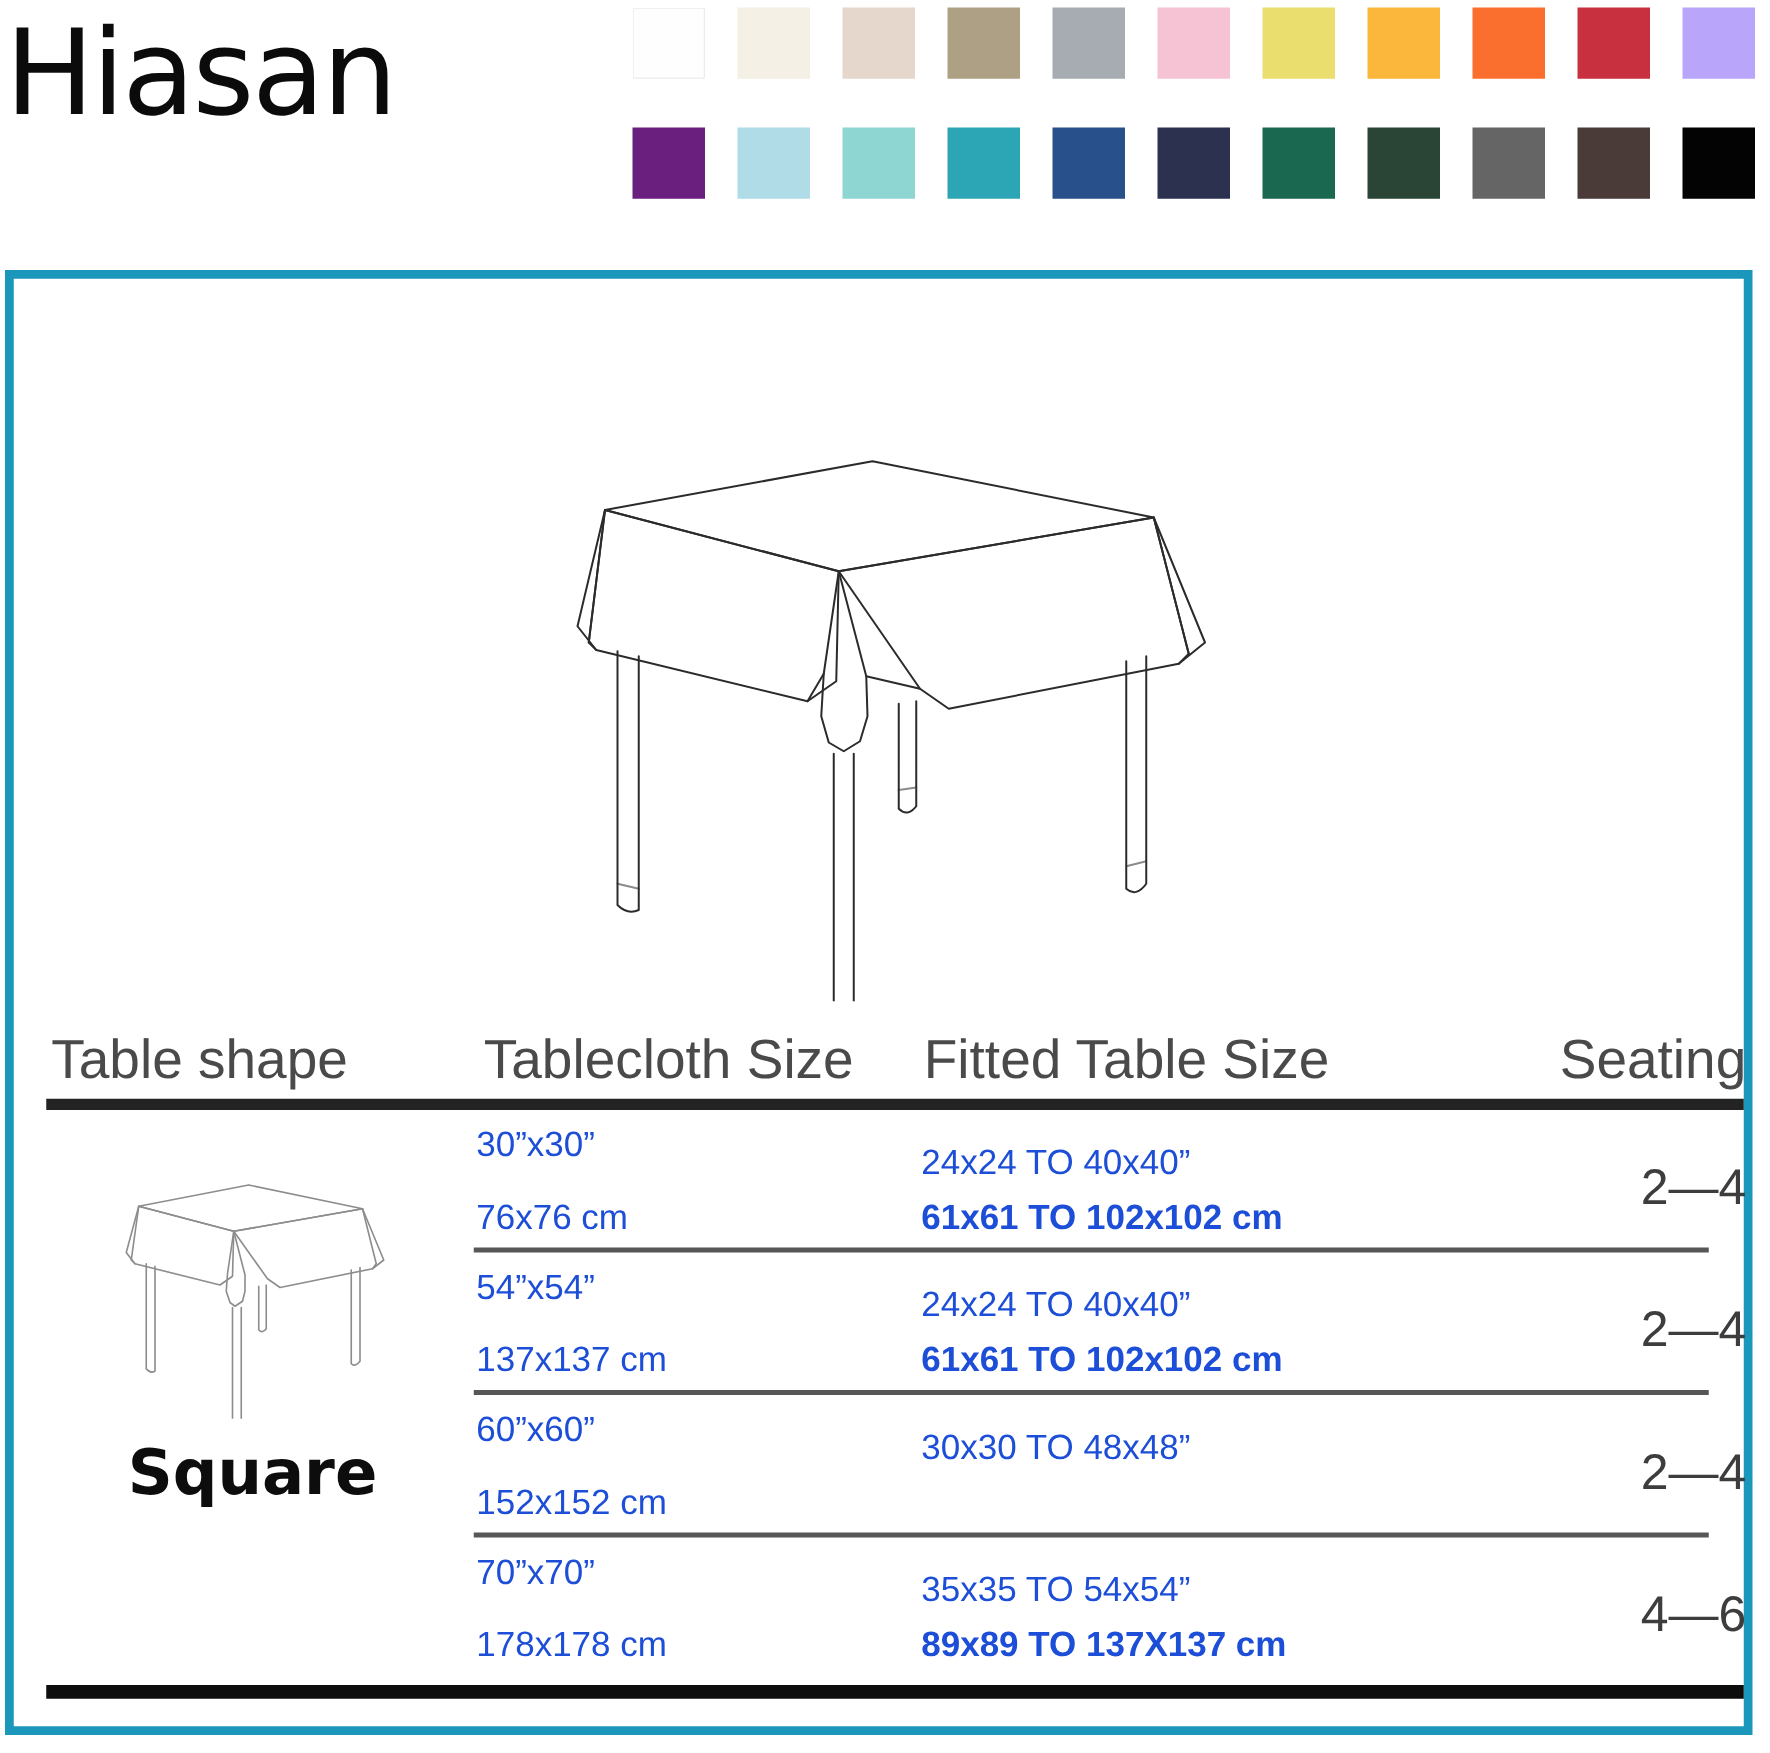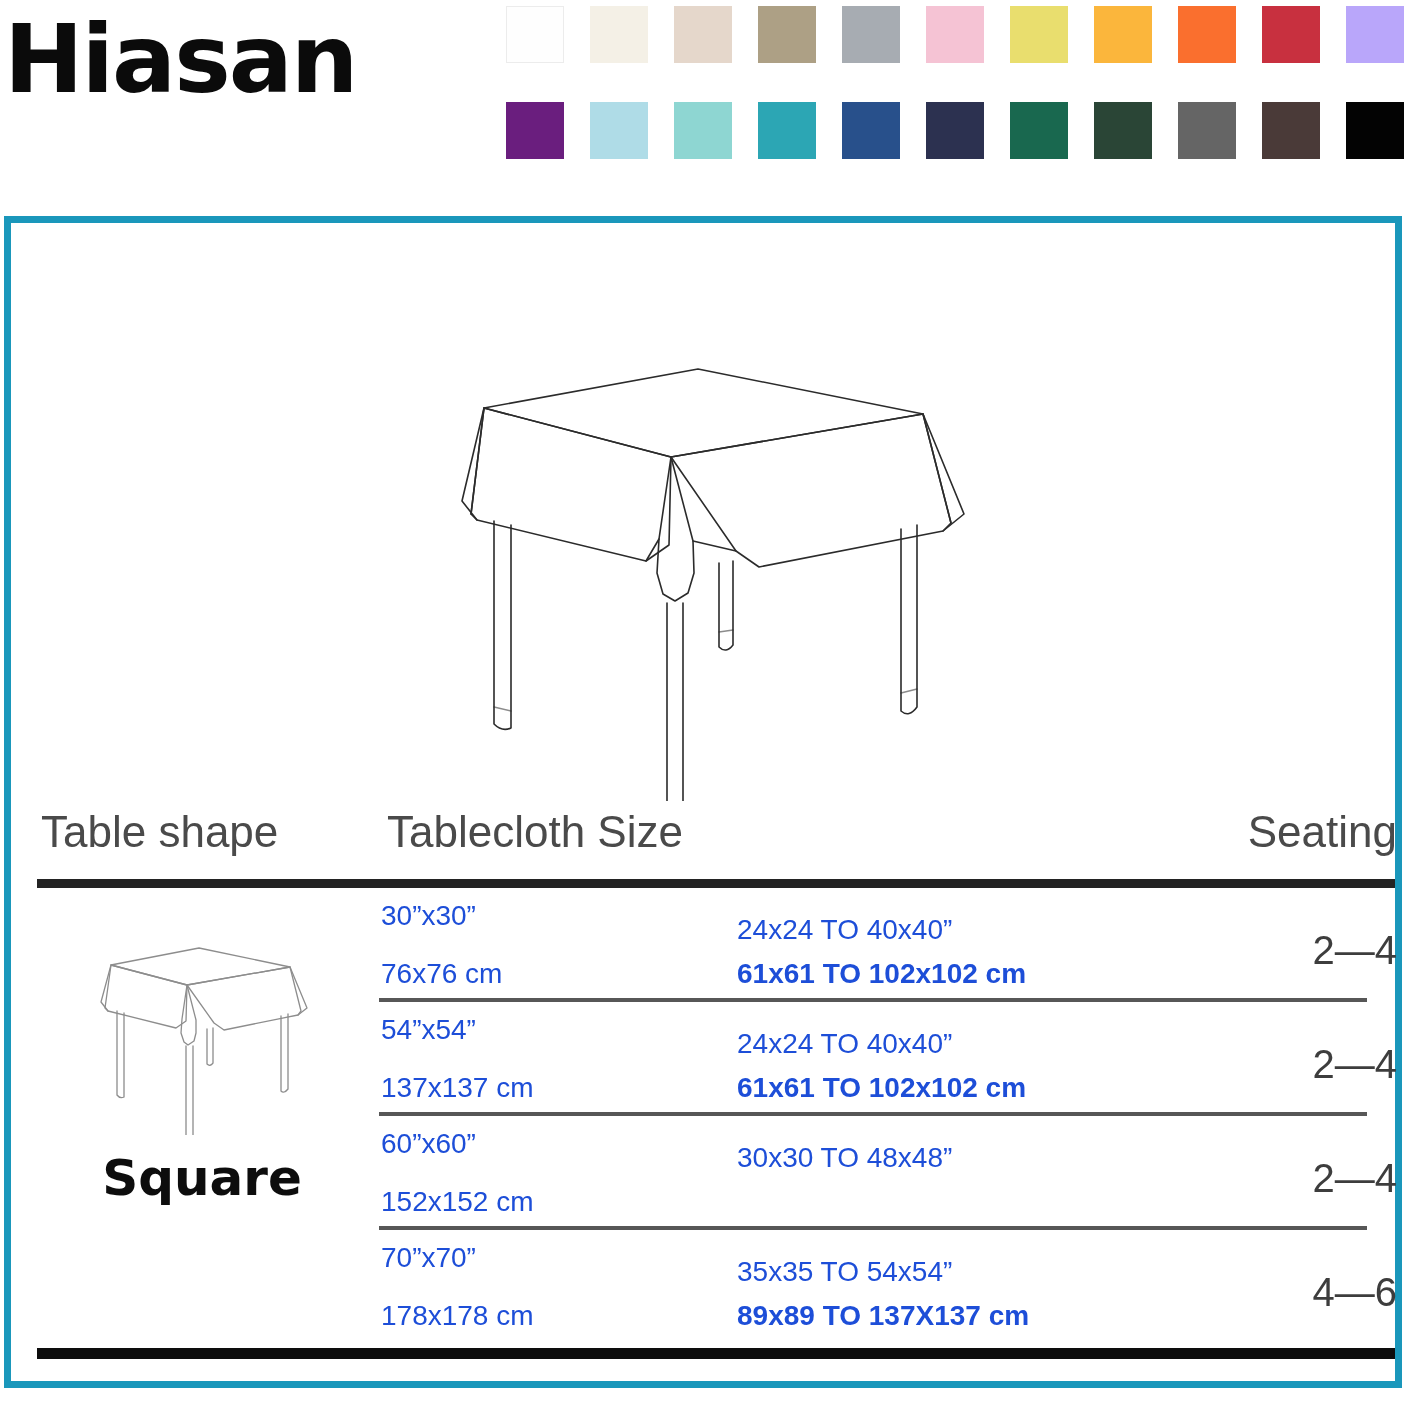--- a/index.html
+++ b/index.html
@@ -21,21 +21,21 @@
     left: 0; top: 0;
     width: 1416px;
     height: 200px;
   }
 
   #brand-logo {
     position: absolute;
     left: 4px;
     top: 12px;
     font-family: "DejaVu Sans", sans-serif;
-    font-weight: 700;
+    font-weight: 400;
     font-size: 95px;
     letter-spacing: -2px;
     color: #0b0b0b;
     line-height: 1;
   }
 
   #swatch-grid {
     position: absolute;
     left: 506px;
     top: 6px;
@@ -80,21 +80,21 @@
     top: 585px;
     width: 1360px;
   }
 
   .thead {
     position: relative;
     height: 62px;
   }
   .th {
     position: absolute;
-    bottom: 16px;
+    bottom: 0;
     font-family: "Liberation Sans", sans-serif;
     font-size: 44px;
     font-weight: 400;
     color: #4a4a4a;
     white-space: nowrap;
     line-height: 1;
   }
   .th-shape     { left: 4px; }
   .th-cloth     { left: 350px; }
   .th-fitted    { left: 702px; }
@@ -233,20 +233,21 @@
       <path d="M236 452 L252 452" opacity="0.55"></path>
       <path d="M470 342 L486 338" opacity="0.55"></path>
     </svg>
   </div>
 
   <div id="spec-table">
 
     <div class="thead">
       <div class="th th-shape">Table shape</div>
       <div class="th th-cloth">Tablecloth Size</div>
+      <div class="th th-fitted">Fitted Table Size</div>
       <div class="th th-seating">Seating</div>
     </div>
 
     <div class="rule-thick"></div>
 
     <div class="tbody">
 
       <div id="shape-cell">
         <svg id="shape-icon" viewBox="0 0 230 195" xmlns="http://www.w3.org/2000/svg" fill="none" stroke="#8d8d8d" stroke-width="1.3" stroke-linejoin="round" stroke-linecap="round">
           <path d="M112 8 L203 27 L100 45 L24 25 Z"></path>

